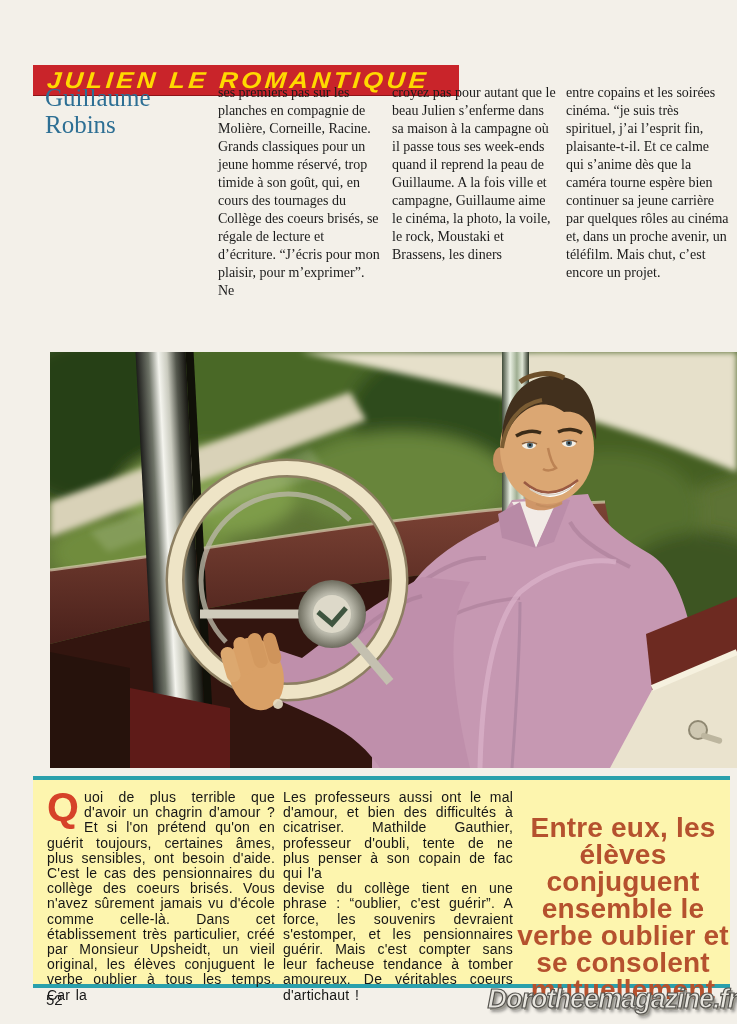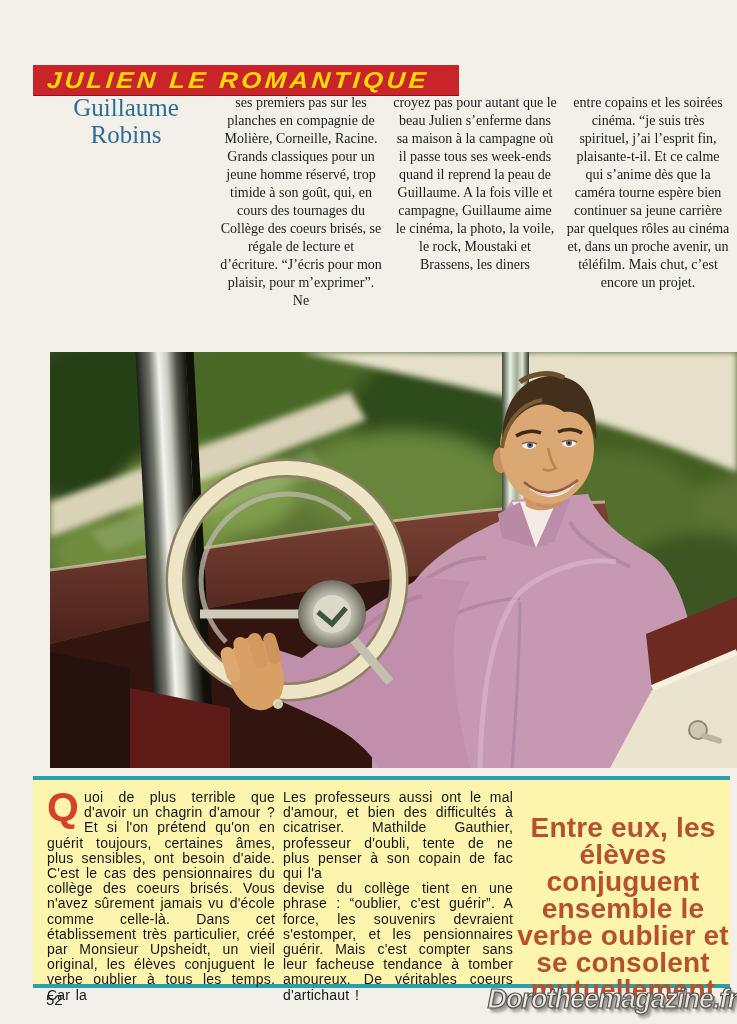--- a/index.html
+++ b/index.html
@@ -16,23 +16,23 @@
     box-shadow:0 1px 0 #8e1418;
   }
   .banner span{
     display:inline-block;margin-left:14px;
     font-size:23px;font-weight:700;font-style:italic;
     letter-spacing:3px;color:#ffd900;white-space:nowrap;
     transform:scaleX(1.12) skewX(-4deg);transform-origin:left center;
   }
   
   .col{
-    position:absolute;top:94px;
+    position:absolute;top:84px;
     font-family:"Liberation Serif",serif;
-    font-size:14px;line-height:18px;color:#1b1b1b;text-align:center;
+    font-size:14px;line-height:18px;color:#1b1b1b;text-align:left;
   }
   .col p{margin:0;}
   #col1{left:45px;width:162px;}
   #col2{left:218px;width:166px;}
   #col3{left:392px;width:166px;}
   #col4{left:566px;width:164px;}
   .article-heading{
     font-family:"Liberation Serif",serif;font-weight:400;
     font-size:25px;line-height:27px;color:#2d6f94;margin:0 0 7px 0;
   }

